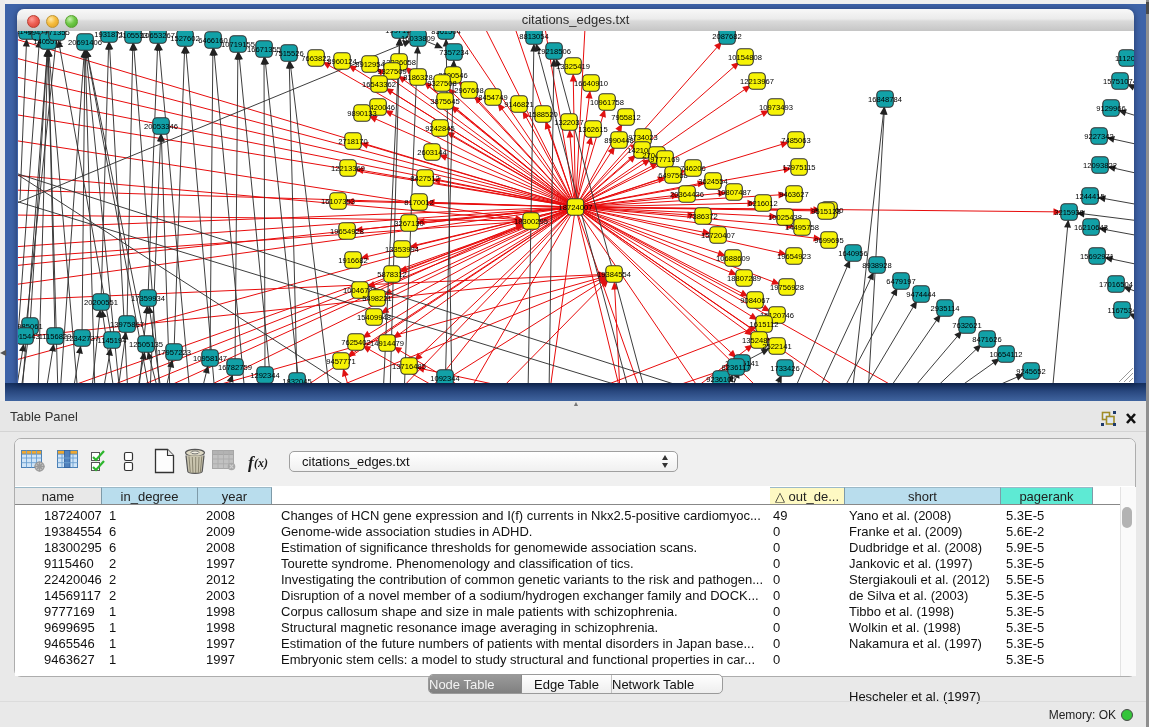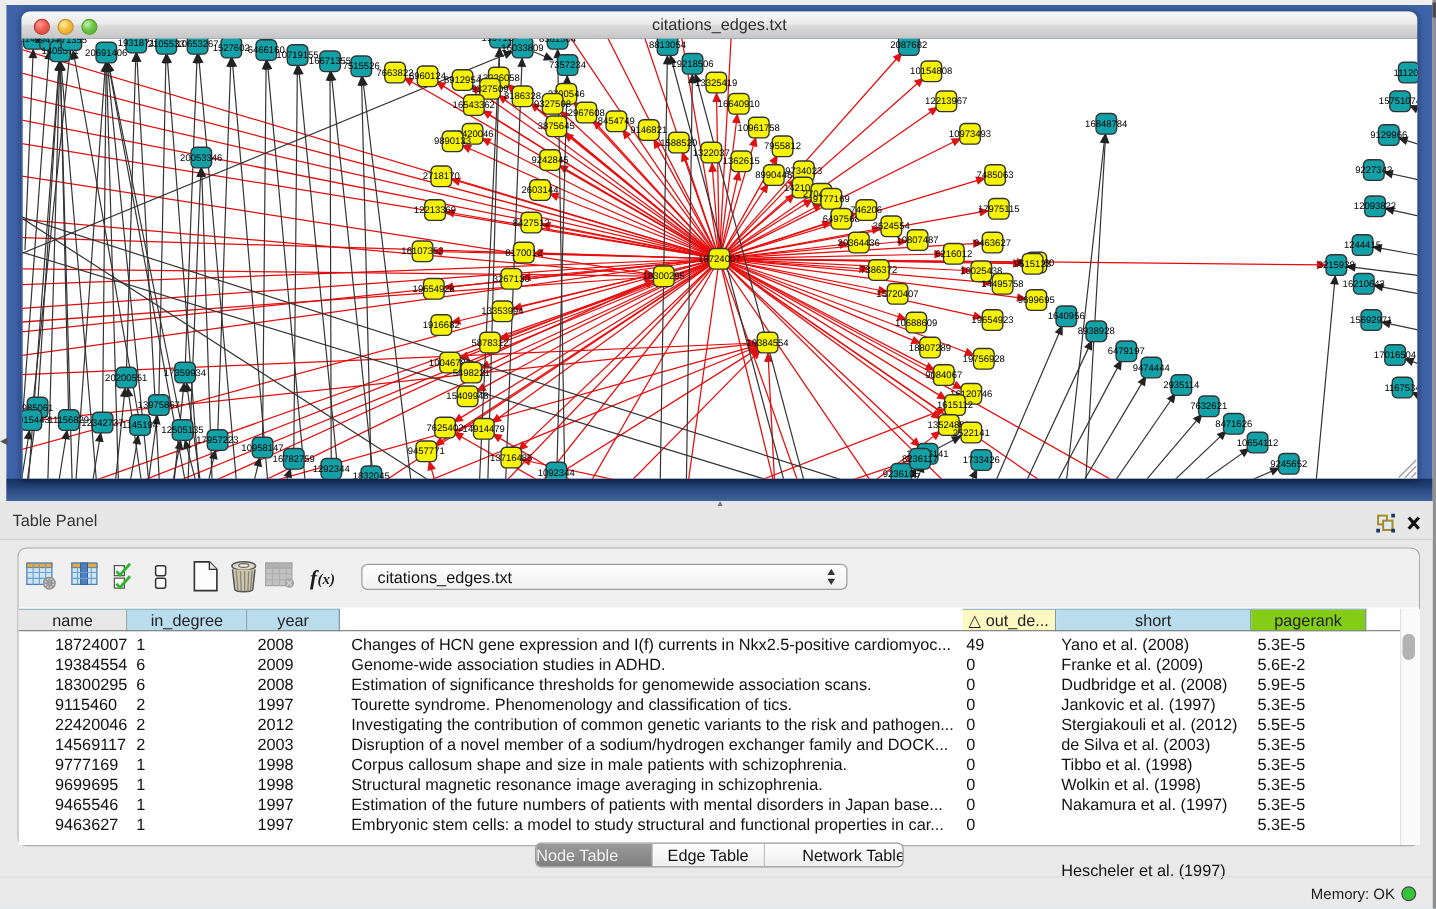--- a/index.html
+++ b/index.html
@@ -628,21 +628,21 @@
   <div class="abs" style="right:9px;top:11px;width:0;height:0;border-left:3.5px solid transparent;border-right:3.5px solid transparent;border-top:5px solid #333"></div>
 </div>
 
 <div class="abs" style="left:15px;top:486px;width:1120px;height:190px;background:#ffffff"></div>
 <div style="position:absolute;left:15px;top:487px;width:1077px;height:18px;background:#fff"></div>
 <div style="position:absolute;left:15px;top:487px;width:87px;height:18px;background:#e8e8e8;border-right:1px solid #7e9aa8;border-top:1px solid #9bb9c8;box-sizing:border-box;font:13px 'Liberation Sans',sans-serif;color:#222;text-align:center;line-height:18px;overflow:hidden">name</div>
 <div style="position:absolute;left:102px;top:487px;width:96px;height:18px;background:#b9dded;border-right:1px solid #7e9aa8;border-top:1px solid #9bb9c8;box-sizing:border-box;font:13px 'Liberation Sans',sans-serif;color:#222;text-align:center;line-height:18px;overflow:hidden">in_degree</div>
 <div style="position:absolute;left:198px;top:487px;width:74px;height:18px;background:#b9dded;border-right:1px solid #7e9aa8;border-top:1px solid #9bb9c8;box-sizing:border-box;font:13px 'Liberation Sans',sans-serif;color:#222;text-align:center;line-height:18px;overflow:hidden">year</div>
 <div style="position:absolute;left:770px;top:487px;width:75px;height:18px;background:#fef9c3;border-right:1px solid #7e9aa8;border-top:1px solid #9bb9c8;box-sizing:border-box;font:13px 'Liberation Sans',sans-serif;color:#222;text-align:center;line-height:18px;overflow:hidden">△ out_de...</div>
 <div style="position:absolute;left:845px;top:487px;width:156px;height:18px;background:#b9dded;border-right:1px solid #7e9aa8;border-top:1px solid #9bb9c8;box-sizing:border-box;font:13px 'Liberation Sans',sans-serif;color:#222;text-align:center;line-height:18px;overflow:hidden">short</div>
-<div style="position:absolute;left:1001px;top:487px;width:92px;height:18px;background:#84cc16;border-right:1px solid #7e9aa8;border-top:1px solid #9bb9c8;box-sizing:border-box;font:13px 'Liberation Sans',sans-serif;color:#222;text-align:center;line-height:18px;overflow:hidden">pagerank</div>
+<div style="position:absolute;left:1001px;top:487px;width:92px;height:18px;background:#5eead4;border-right:1px solid #7e9aa8;border-top:1px solid #9bb9c8;box-sizing:border-box;font:13px 'Liberation Sans',sans-serif;color:#222;text-align:center;line-height:18px;overflow:hidden">pagerank</div>
 <div style="position:absolute;left:15px;top:504px;width:1120px;height:1px;background:#888"></div>
 <div style="position:absolute;left:44px;top:508px;height:16px;font:13px 'Liberation Sans',sans-serif;color:#111;line-height:16px;white-space:nowrap">18724007</div>
 <div style="position:absolute;left:109px;top:508px;height:16px;font:13px 'Liberation Sans',sans-serif;color:#111;line-height:16px;white-space:nowrap">1</div>
 <div style="position:absolute;left:206px;top:508px;height:16px;font:13px 'Liberation Sans',sans-serif;color:#111;line-height:16px;white-space:nowrap">2008</div>
 <div style="position:absolute;left:281px;top:508px;height:16px;font:13px 'Liberation Sans',sans-serif;color:#111;line-height:16px;white-space:nowrap">Changes of HCN gene expression and I(f) currents in Nkx2.5-positive cardiomyoc...</div>
 <div style="position:absolute;left:773px;top:508px;height:16px;font:13px 'Liberation Sans',sans-serif;color:#111;line-height:16px;white-space:nowrap">49</div>
 <div style="position:absolute;left:849px;top:508px;height:16px;font:13px 'Liberation Sans',sans-serif;color:#111;line-height:16px;white-space:nowrap">Yano et al. (2008)</div>
 <div style="position:absolute;left:1006px;top:508px;height:16px;font:13px 'Liberation Sans',sans-serif;color:#111;line-height:16px;white-space:nowrap">5.3E-5</div>
 <div style="position:absolute;left:44px;top:524px;height:16px;font:13px 'Liberation Sans',sans-serif;color:#111;line-height:16px;white-space:nowrap">19384554</div>
 <div style="position:absolute;left:109px;top:524px;height:16px;font:13px 'Liberation Sans',sans-serif;color:#111;line-height:16px;white-space:nowrap">6</div>
@@ -710,18 +710,18 @@
 
 <div class="abs" style="left:1120px;top:487px;width:15px;height:189px;background:#fafafa;border-left:1px solid #e3e3e3"></div>
 <div class="abs" style="left:1122px;top:507px;width:10px;height:21px;background:#b3b3b3;border-radius:5px"></div>
 
 <div class="abs" style="left:428px;top:674px;width:295px;height:20px;border:1px solid #9a9a9a;border-radius:5px;background:linear-gradient(180deg,#ffffff,#eeeeee);box-sizing:border-box;overflow:hidden">
   <div class="abs" style="left:0;top:0;width:93px;height:20px;background:linear-gradient(180deg,#9a9a9a,#7d7d7d);
        font:13px 'Liberation Sans',sans-serif;color:#f3f3f3;text-align:left;line-height:19px;border-right:1px solid #8a8a8a;box-sizing:border-box">Node Table</div>
   <div class="abs" style="left:93px;top:0;width:90px;height:20px;font:13px 'Liberation Sans',sans-serif;color:#111;
        text-align:center;line-height:19px;border-right:1px solid #c2c2c2;box-sizing:border-box">Edge Table</div>
   <div class="abs" style="left:183px;top:0;width:112px;height:20px;font:13px 'Liberation Sans',sans-serif;color:#111;
-       text-align:right;line-height:19px">Network Table</div>
+       text-align:left;line-height:19px">Network Table</div>
 </div>
 
 <div class="abs" style="left:0;top:701px;width:1146px;height:1px;background:#dcdcdc"></div>
 <div class="abs" style="left:1000px;top:708px;width:116px;text-align:right;font:12px 'Liberation Sans',sans-serif;color:#222">Memory: OK</div>
 <div class="abs" style="left:1121px;top:709px;width:12px;height:12px;border-radius:50%;background:#35c53a;border:1.5px solid #4a4a4a;box-sizing:border-box"></div>
 </div>
 </body></html>

